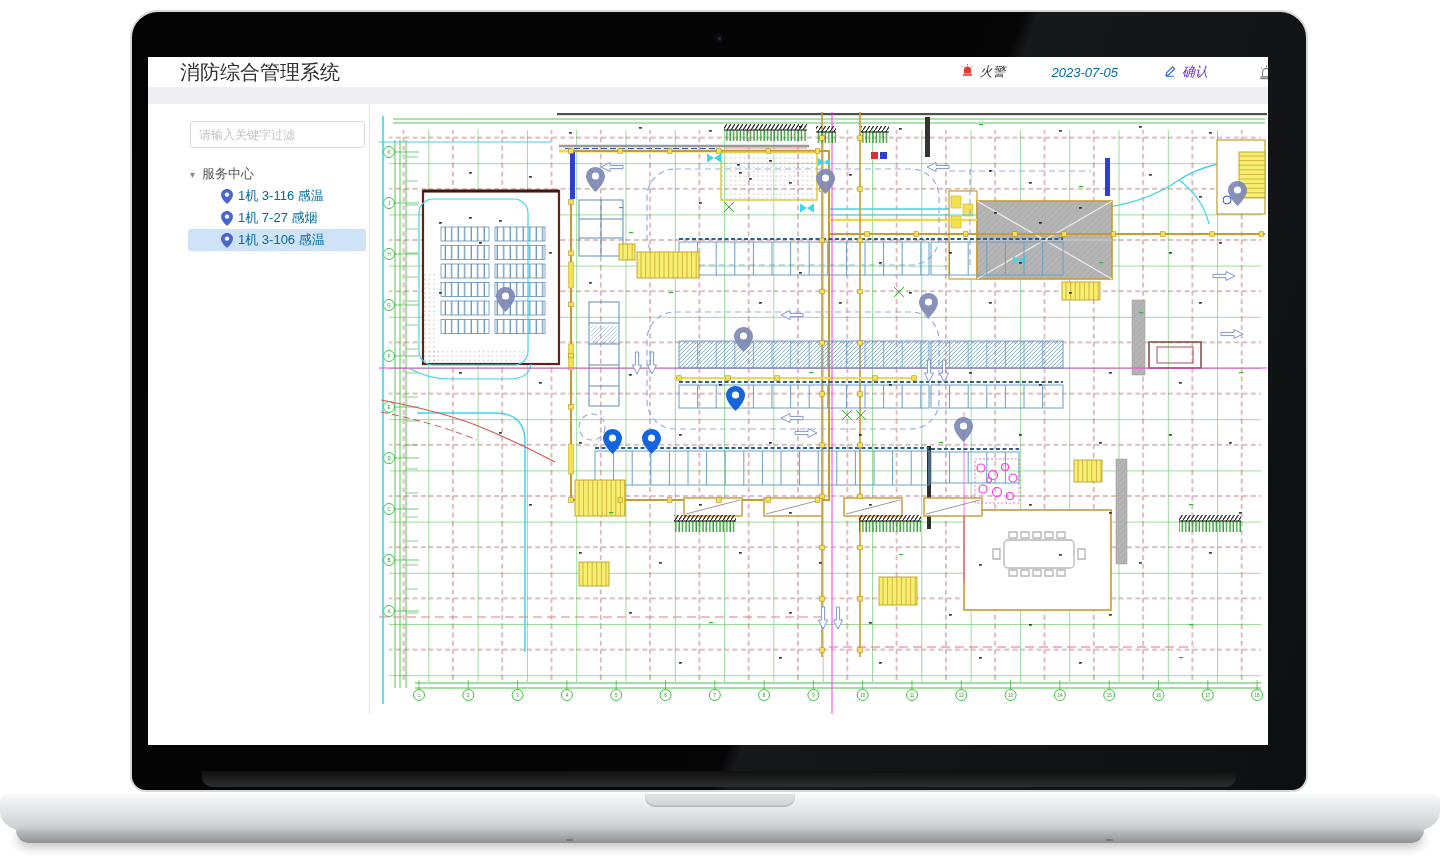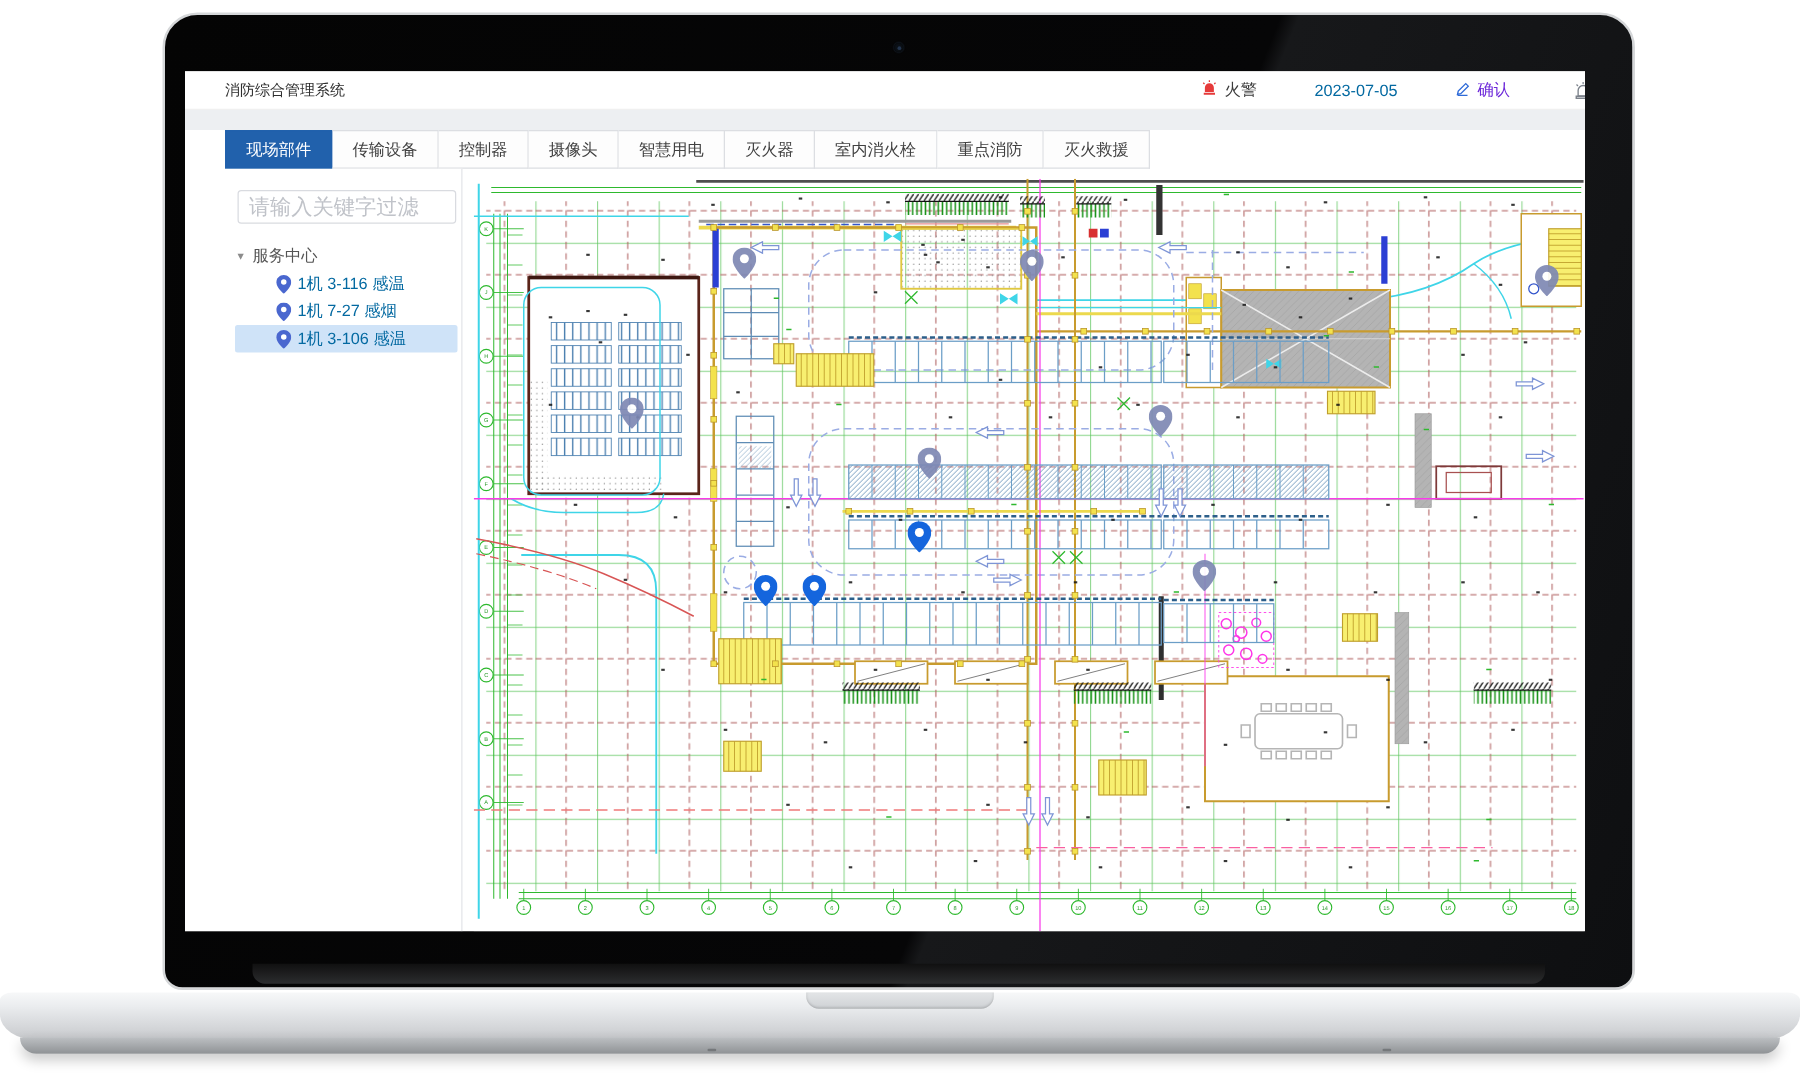--- a/index.html
+++ b/index.html
@@ -25,36 +25,36 @@
   .base-lip { position:absolute; left:16px; top:830px; width:1408px; height:13px;
     background:linear-gradient(#bcbfc2,#8f9295); border-radius:0 0 26px 26px;
     box-shadow:0 5px 10px rgba(0,0,0,.22); }
   .foot { position:absolute; top:9px; width:7px; height:2px; border-radius:2px; background:#75787b; }
 
   
   .app { position:absolute; left:16px; top:45px; width:1120px; height:688px; background:#fff;
     overflow:hidden; font-size:13px; color:#333; }
   .app-header { position:relative; height:31px; display:flex; align-items:center;
     padding:0 14px 0 32px; background:#fff; border-bottom:1px solid #f0f0f0; }
-  .app-title { font-size:12px; color:#2f2f2f; }
-  .header-right { margin-left:auto; display:flex; gap:46px; padding-right:46px; }
+  .app-title { font-size:20px; color:#2f2f2f; }
+  .header-right { margin-left:auto; display:flex; gap:46px; padding-right:46px;font-style:italic; }
   .h-item { display:flex; align-items:center; gap:6px; font-size:13px; color:#3a3a3a; }
   .h-date { color:#0369a1; }
   .h-confirm { color:#6d28d9; cursor:pointer; }
   .edge-icon { position:absolute; right:-7px; top:8px; color:#7d838c; }
   .gray-band { height:16px; background:#edeff2; }
   .tab-strip { height:31px; display:flex; padding-left:32px; background:#fff; }
   .tab { height:31px; padding:0 16px; line-height:29px; font-size:13px; color:#404040;
     background:#fdfdfd; border:1px solid #dcdee2; border-left:none; cursor:pointer; white-space:nowrap; }
   .tab:first-child { border-left:1px solid #dcdee2; }
   .tab.active { background:#2161ac; border-color:#2161ac; color:#fff; }
   .main { display:flex; height:610px; }
   .sidebar { width:222px; border-right:1px solid #e3e5e9; background:#fff; flex:none; }
   .filter-input { display:block; margin:17px 5px 0 42px; width:175px; height:27px;
-    border:1px solid #d9dbe0; border-radius:3px; padding:0 8px; font-size:17px;
+    border:1px solid #d9dbe0; border-radius:3px; padding:0 8px; font-size:12px;
     font-family:"Liberation Sans",sans-serif; color:#ef4444; outline:none; }
   .filter-input::placeholder { color:#c0c3c9; }
   .tree { margin-top:15px; }
   .tree-root { display:flex; align-items:center; height:22px; padding-left:42px; color:#555;
     cursor:pointer; }
   .caret { font-size:10px; color:#8c8c8c; margin-right:7px; }
   .tree-item { display:flex; align-items:center; height:22px; margin:0 3px 0 40px;
     padding-left:33px; border-radius:2px; color:#0369a1; cursor:pointer; gap:5px; }
   .tree-item.selected { background:#cfe3f8;align-items:center; }
   .tree-pin { flex:none; display:inline-flex; }
@@ -104,31 +104,20 @@
           <svg width="16" height="15" viewBox="0 0 16 15">
               <path d="M2,12 h11 v1.6 h-11 z" fill="none" stroke="#7d838c" stroke-width="1.1"></path>
               <path d="M7.5,3.4 a4,4 0 0 1 4,4 v4.4 h-8 v-4.4 a4,4 0 0 1 4,-4 z" fill="none" stroke="#7d838c" stroke-width="1.1"></path>
               <path d="M7.5,0.6 v1.6 M2.2,2.6 l1.2,1.2" stroke="#7d838c" stroke-width="1"></path>
             </svg>
         </span>
       </div>
 
       <div class="gray-band"></div>
 
-      <div class="tab-strip">
-        <button class="tab active">现场部件</button>
-        <button class="tab">传输设备</button>
-        <button class="tab">控制器</button>
-        <button class="tab">摄像头</button>
-        <button class="tab">智慧用电</button>
-        <button class="tab">灭火器</button>
-        <button class="tab">室内消火栓</button>
-        <button class="tab">重点消防</button>
-        <button class="tab">灭火救援</button>
-      </div>
 
       <div class="main">
         <div class="sidebar">
           <input class="filter-input" type="text" placeholder="请输入关键字过滤" style="">
           <div class="tree">
             <div class="tree-root">
               <span class="caret">▾</span>
               <span>服务中心</span>
             </div>
             <div class="tree-item">

